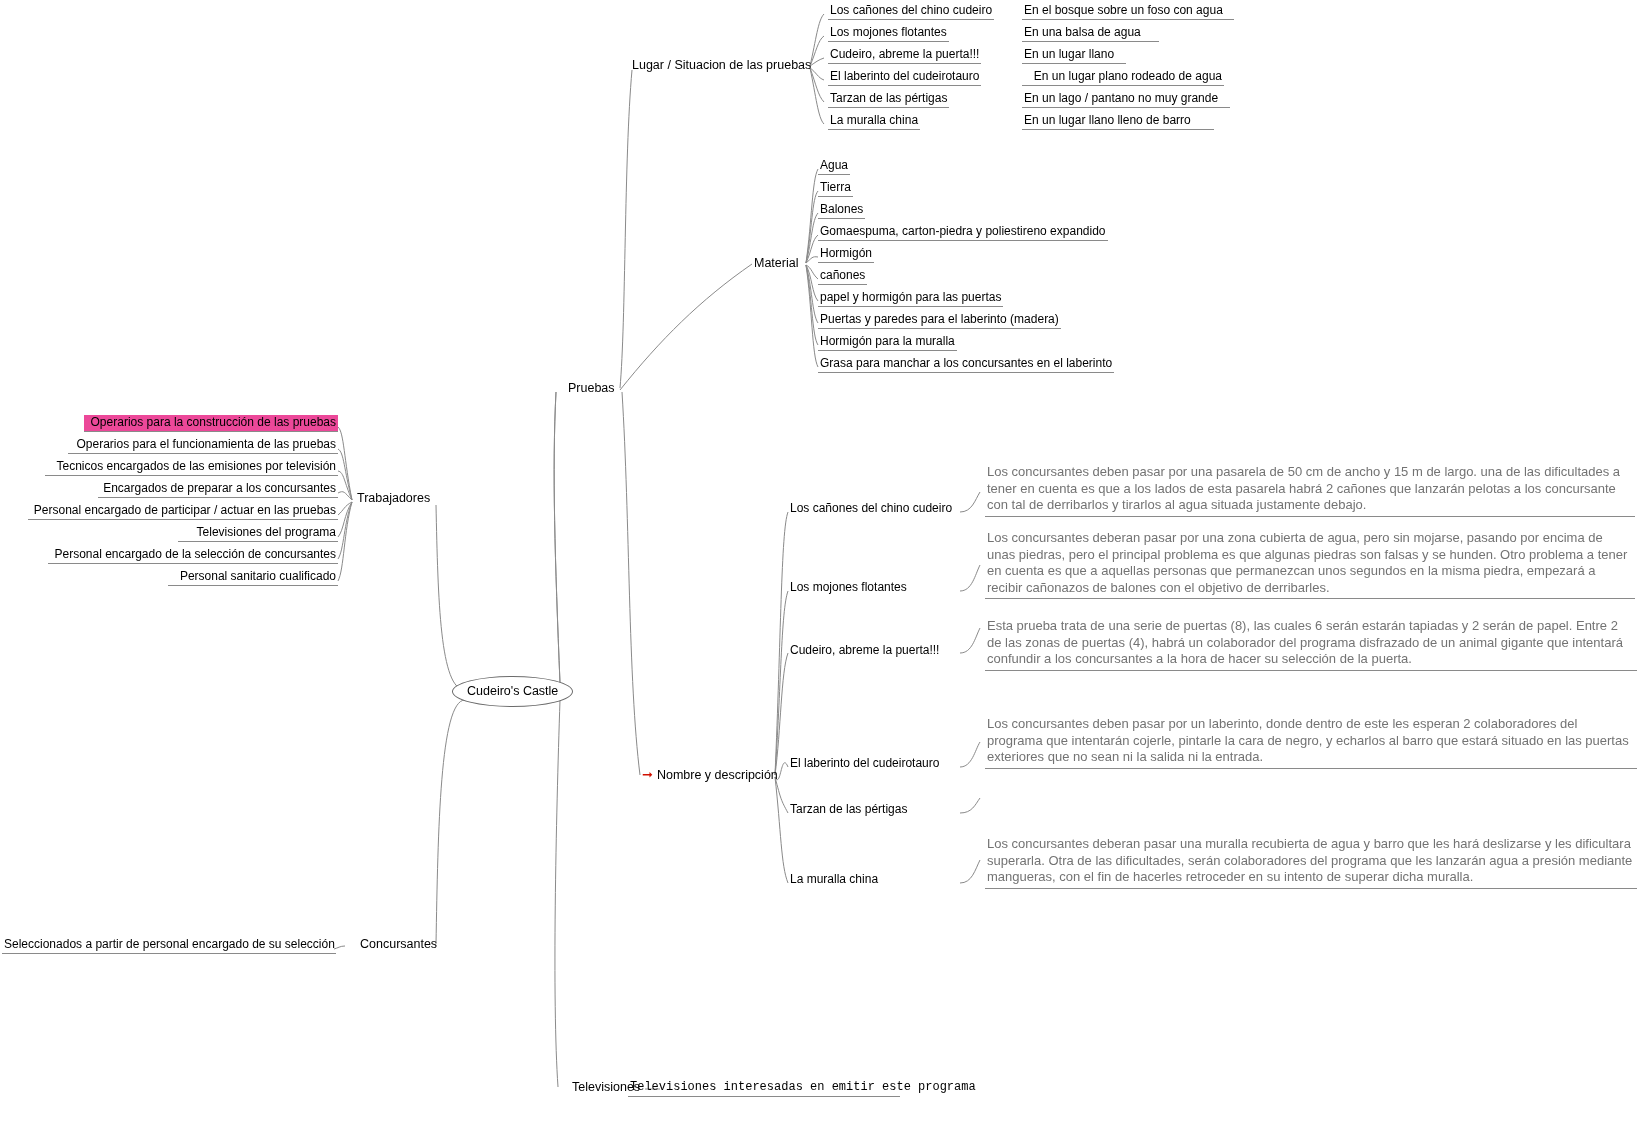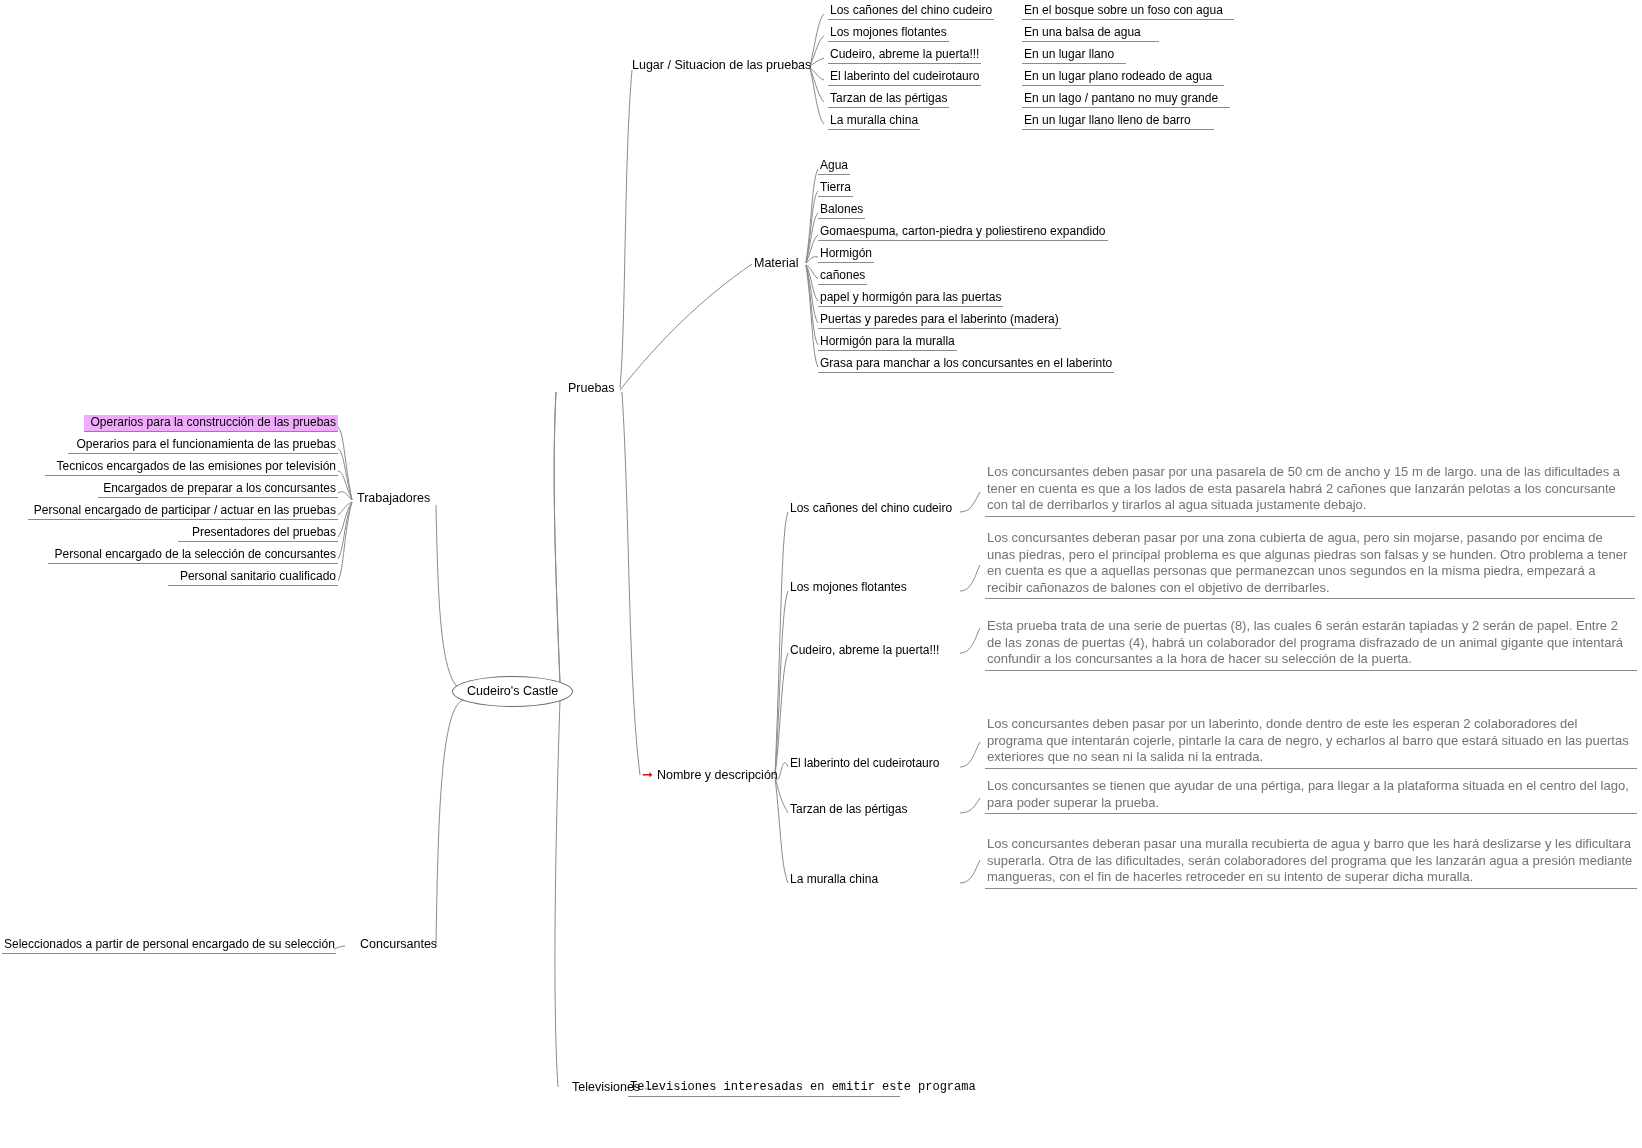--- a/index.html
+++ b/index.html
@@ -12,21 +12,21 @@
   svg.links{position:absolute;left:0;top:0;width:1642px;height:1148px;pointer-events:none;}
   .node{
     position:absolute;
     font-size:12px;
     line-height:15px;
     white-space:nowrap;
     color:#000;
     padding:0 2px 1px 2px;
   }
   .node.ul{border-bottom:1px solid #8a8a8a;}
-  .node.sel{background:#f0abfc;}
+  .node.sel{background:#ec4899;}
   .node.rt{text-align:right;}
   .para{
     position:absolute;
     font-size:13px;
     line-height:16.5px;
     color:#737373;
     white-space:normal;
     border-bottom:1px solid #8a8a8a;
     padding:0 2px 2px 2px;
     box-sizing:border-box;
@@ -166,21 +166,21 @@
   <div class="node ul" style="left:1022px;top:25px;width:133px;">
     <span>En una balsa de agua</span></div>
 
   <div class="node ul" style="left:828px;top:47px;">
     <span>Cudeiro, abreme la puerta!!!</span></div>
   <div class="node ul" style="left:1022px;top:47px;width:100px;">
     <span>En un lugar llano</span></div>
 
   <div class="node ul" style="left:828px;top:69px;">
     <span>El laberinto del cudeirotauro</span></div>
-  <div class="node ul" style="left:1022px;top:69px;width:198px;">
+  <div class="node ul" style="left:1022px;top:69px;width:198px;text-align:right;">
     <span>En un lugar plano rodeado de agua</span></div>
 
   <div class="node ul" style="left:828px;top:91px;">
     <span>Tarzan de las pértigas</span></div>
   <div class="node ul" style="left:1022px;top:91px;width:204px;">
     <span>En un lago / pantano no muy grande</span></div>
 
   <div class="node ul" style="left:828px;top:113px;">
     <span>La muralla china</span></div>
   <div class="node ul" style="left:1022px;top:113px;width:188px;">
@@ -222,40 +222,38 @@
   <div class="para" style="left:985px;top:602px;width:652px;margin-top:16px;">
     <span>Esta prueba trata de una serie de puertas (8), las cuales 6 serán estarán tapiadas y 2 serán de papel. Entre 2 de las zonas de puertas (4), habrá un colaborador del programa disfrazado de un animal gigante que intentará confundir a los concursantes a la hora de hacer su selección de la puerta.</span></div>
 
   <div class="node" style="left:788px;top:756px;">
     <span>El laberinto del cudeirotauro</span></div>
   <div class="para" style="left:985px;top:716px;width:652px;">
     <span>Los concursantes deben pasar por un laberinto, donde dentro de este les esperan 2 colaboradores del programa que intentarán cojerle, pintarle la cara de negro, y echarlos al barro que estará situado en las puertas exteriores que no sean ni la salida ni la entrada.</span></div>
 
   <div class="node" style="left:788px;top:802px;">
     <span>Tarzan de las pértigas</span></div>
-  <div class="para" style="left:985px;top:778px;width:652px;">
-    <span>Los concursantes se tienen que ayudar de una pértiga, para llegar a la plataforma situada en el centro del lago, para poder superar la prueba.</span></div>
 
   <div class="node" style="left:788px;top:872px;">
     <span>La muralla china</span></div>
   <div class="para" style="left:985px;top:836px;width:652px;">
     <span>Los concursantes deberan pasar una muralla recubierta de agua y barro que les hará deslizarse y les dificultara superarla. Otra de las dificultades, serán colaboradores del programa que les lanzarán agua a presión mediante mangueras, con el fin de hacerles retroceder en su intento de superar dicha muralla.</span></div>
 
   <div class="node ul sel rt" style="left:84px;top:415px;width:250px;">
     <span>Operarios para la construcción de las pruebas</span></div>
   <div class="node ul rt" style="left:68px;top:437px;width:266px;">
     <span>Operarios para el funcionamienta de las pruebas</span></div>
   <div class="node ul rt" style="left:45px;top:459px;width:289px;">
     <span>Tecnicos encargados de las emisiones por televisión</span></div>
   <div class="node ul rt" style="left:98px;top:481px;width:236px;">
     <span>Encargados de preparar a los concursantes</span></div>
   <div class="node ul rt" style="left:28px;top:503px;width:306px;">
     <span>Personal encargado de participar / actuar en las pruebas</span></div>
   <div class="node ul rt" style="left:178px;top:525px;width:156px;">
-    <span>Presentadores del pruebas</span></div>
+    <span>Televisiones del programa</span></div>
   <div class="node ul rt" style="left:48px;top:547px;width:286px;">
     <span>Personal encargado de la selección de concursantes</span></div>
   <div class="node ul rt" style="left:168px;top:569px;width:166px;">
     <span>Personal sanitario cualificado</span></div>
 
   <div class="node ul rt" style="left:2px;top:937px;width:330px;">
     <span>Seleccionados a partir de personal encargado de su selección</span></div>
 
   <div class="node ul" style="left:628px;top:1080px;width:268px;font-family:Liberation Mono, monospace;">
     <span>Televisiones interesadas en emitir este programa</span></div>

